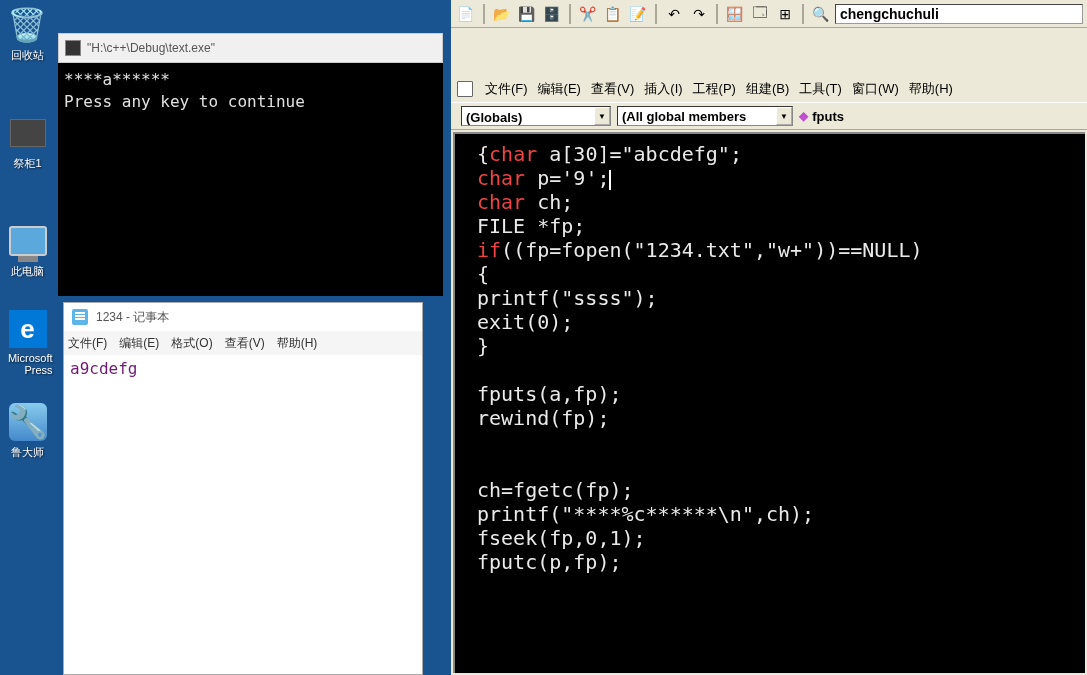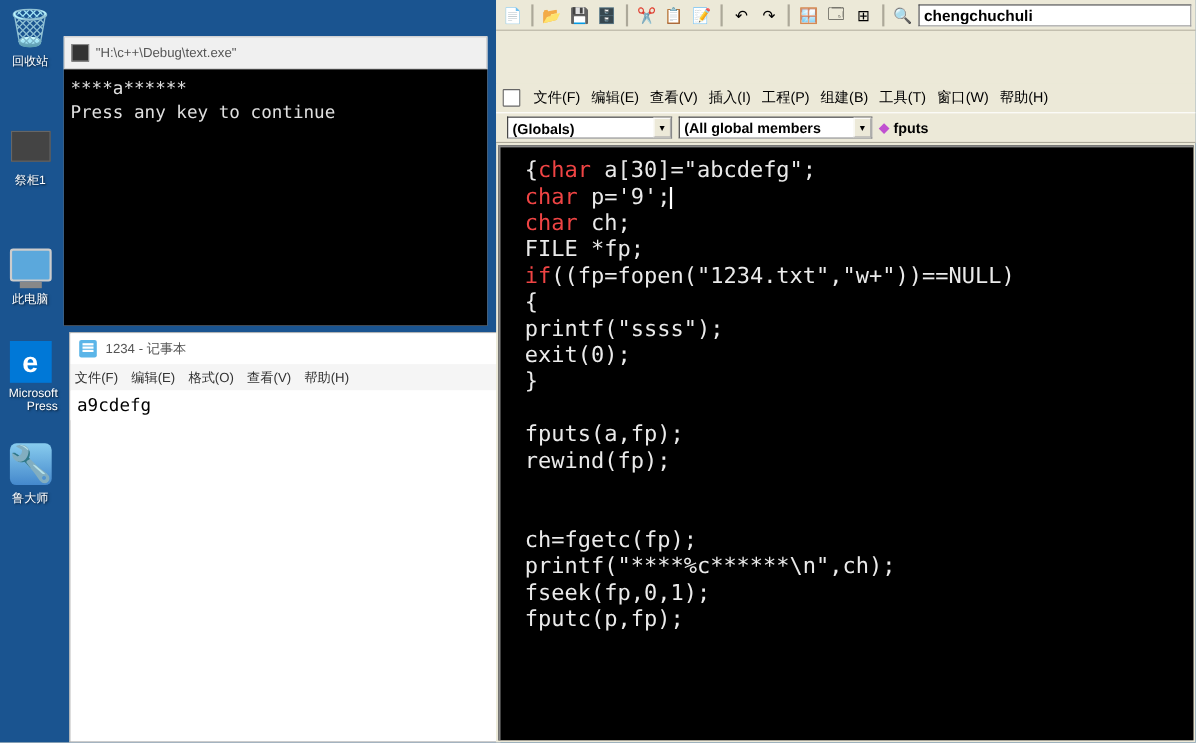--- a/index.html
+++ b/index.html
@@ -83,21 +83,21 @@
       padding: 6px;
       white-space: pre;
       line-height: 1.4;
     }
     
     
     .notepad-window {
       position: absolute;
       left: 63px;
       top: 302px;
-      width: 392px;
+      width: 360px;
       height: 373px;
       background: #fff;
       border: 1px solid #aaa;
     }
     .notepad-titlebar {
       height: 28px;
       background: #fff;
       display: flex;
       align-items: center;
       padding: 0 8px;
@@ -129,21 +129,21 @@
       gap: 12px;
       font-size: 12px;
       color: #333;
     }
     .notepad-menubar span { cursor: default; }
     .notepad-body {
       background: #fff;
       padding: 4px 6px;
       font-family: "Consolas", "SimSun", monospace;
       font-size: 16px;
-      color: #000000;
+      color: #701a75;
     }
     
     
     .ide-panel {
       position: absolute;
       left: 451px;
       top: 0;
       width: 636px;
       height: 675px;
       background: #ece9d8;

